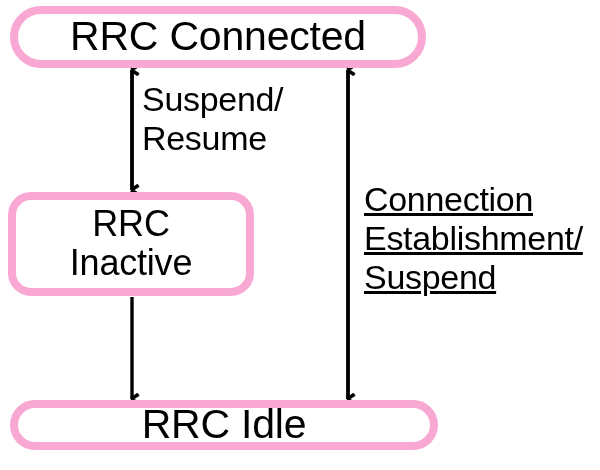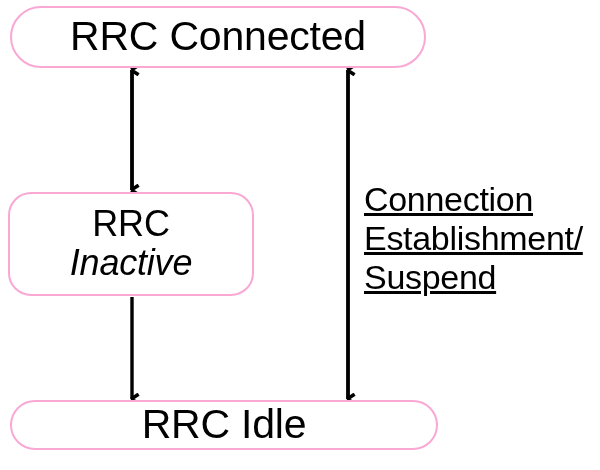--- a/index.html
+++ b/index.html
@@ -20,21 +20,21 @@
   #diagram-svg {
     position: absolute;
     left: 0;
     top: 0;
     width: 600px;
     height: 470px;
   }
   .state-node {
     position: absolute;
     box-sizing: border-box;
-    border: 2px solid #f9a8d4;
+    border: 8px solid #f9a8d4;
     background: #ffffff;
     display: flex;
     flex-direction: column;
     align-items: center;
     justify-content: center;
     text-align: center;
     line-height: 1.02;
     letter-spacing: -0.2px;
   }
   #node-connected {
@@ -60,21 +60,20 @@
     height: 50px;
     border-radius: 31px;
     font-size: 41px;
   }
   .node-line {
     display: block;
     white-space: nowrap;
   }
   #node-inactive .node-line + .node-line {
     margin-top: 2px;
-    font-style: italic;
   }
   .edge-label {
     position: absolute;
     font-size: 34px;
     line-height: 1.14;
     letter-spacing: -0.3px;
     white-space: nowrap;
     text-align: left;
     color: #000000;
   }
@@ -127,20 +126,24 @@
 
   <div id="node-inactive" class="state-node">
     <span class="node-line">RRC</span>
     <span class="node-line">Inactive</span>
   </div>
 
   <div id="node-idle" class="state-node">
     <span class="node-line">RRC Idle</span>
   </div>
 
+  <div id="label-suspend-resume" class="edge-label">
+    <span class="label-line">Suspend/</span>
+    <span class="label-line">Resume</span>
+  </div>
 
   <div id="label-connection" class="edge-label">
     <span class="label-line">Connection</span>
     <span class="label-line">Establishment/</span>
     <span class="label-line">Suspend</span>
   </div>
 
 </div>
 
 </body></html>

